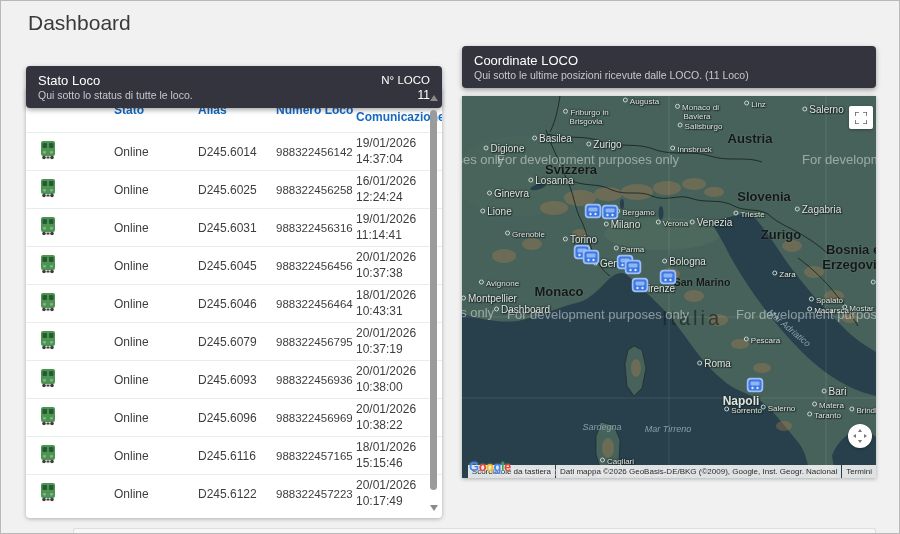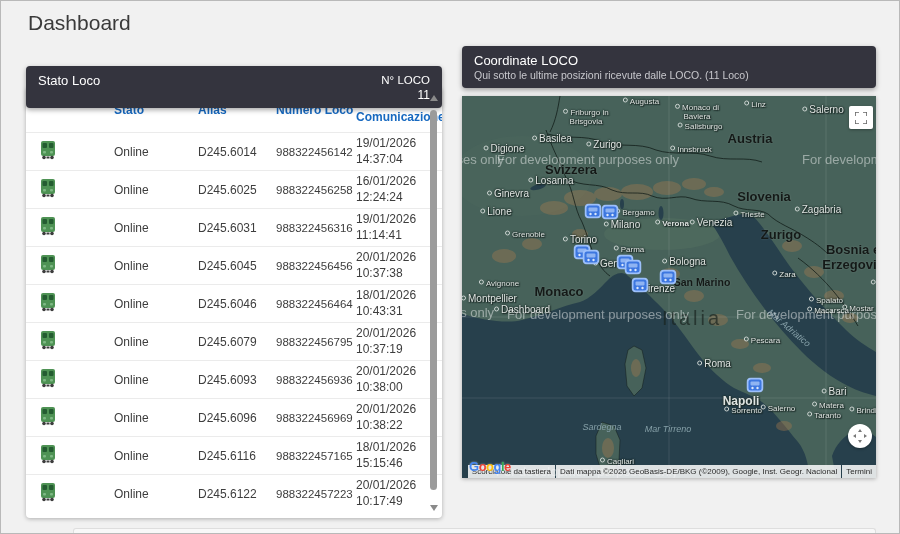--- a/index.html
+++ b/index.html
@@ -78,20 +78,21 @@
                   background:#f8f8f8; border:1px solid #dedede; border-bottom:none; border-radius:3px 3px 0 0; }
 </style>
 </head>
 <body>
 
 <h1 class="page-title">Dashboard</h1>
 
 <div class="card-header left-header">
   <div>
     <div class="t">Stato Loco</div>
+    <div class="s">Qui sotto lo status di tutte le loco.</div>
   </div>
   <div class="right">
     <div class="cl">N° LOCO</div>
     <div class="cv">11</div>
   </div>
 </div>
 
 <div class="table-body">
   <div class="thead">
     <div class="hc"></div>
@@ -415,21 +416,21 @@
       <div class="mlabel city" style="left: 42px; top: 52px;">Digione</div>
       <div class="mlabel country" style="left: 109px; top: 73px;">Svizzera</div>
       <div class="mlabel city" style="left: 89px; top: 84px;">Losanna</div>
       <div class="mlabel city" style="left: 46px; top: 97px;">Ginevra</div>
       <div class="mlabel city" style="left: 34px; top: 115px;">Lione</div>
       <div class="mlabel citysm" style="left: 63px; top: 138px;">Grenoble</div>
       <div class="mlabel country" style="left: 302px; top: 100px;">Slovenia</div>
       <div class="mlabel citysm" style="left: 287px; top: 118px;">Trieste</div>
       <div class="mlabel city" style="left: 356px; top: 113px;">Zagabria</div>
       <div class="mlabel city" style="left: 249px; top: 126px;">Venezia</div>
-      <div class="mlabel citysm" style="left: 210px; top: 127px; font-weight: bold;">Verona</div>
+      <div class="mlabel citysm" style="left: 210px; top: 127px;">Verona</div>
       <div class="mlabel citysm" style="left: 173px; top: 116px;">Bergamo</div>
       <div class="mlabel city" style="left: 160px; top: 128px;">Milano</div>
       <div class="mlabel city" style="left: 118px; top: 143px;">Torino</div>
       <div class="mlabel citysm" style="left: 167px; top: 153px;">Parma</div>
       <div class="mlabel city" style="left: 152px; top: 167px;">Genova</div>
       <div class="mlabel city" style="left: 222px; top: 165px;">Bologna</div>
       <div class="mlabel country" style="left: 319px; top: 138px;">Zurigo</div>
       <div class="mlabel country wrapw" style="left: 395px; top: 162px; width: 92px;">Bosnia ed Erzegovina</div>
       <div class="mlabel citysm" style="left: 322px; top: 178px;">Zara</div>
       <div class="mlabel citysm" style="left: 364px; top: 204px;">Spalato</div>

